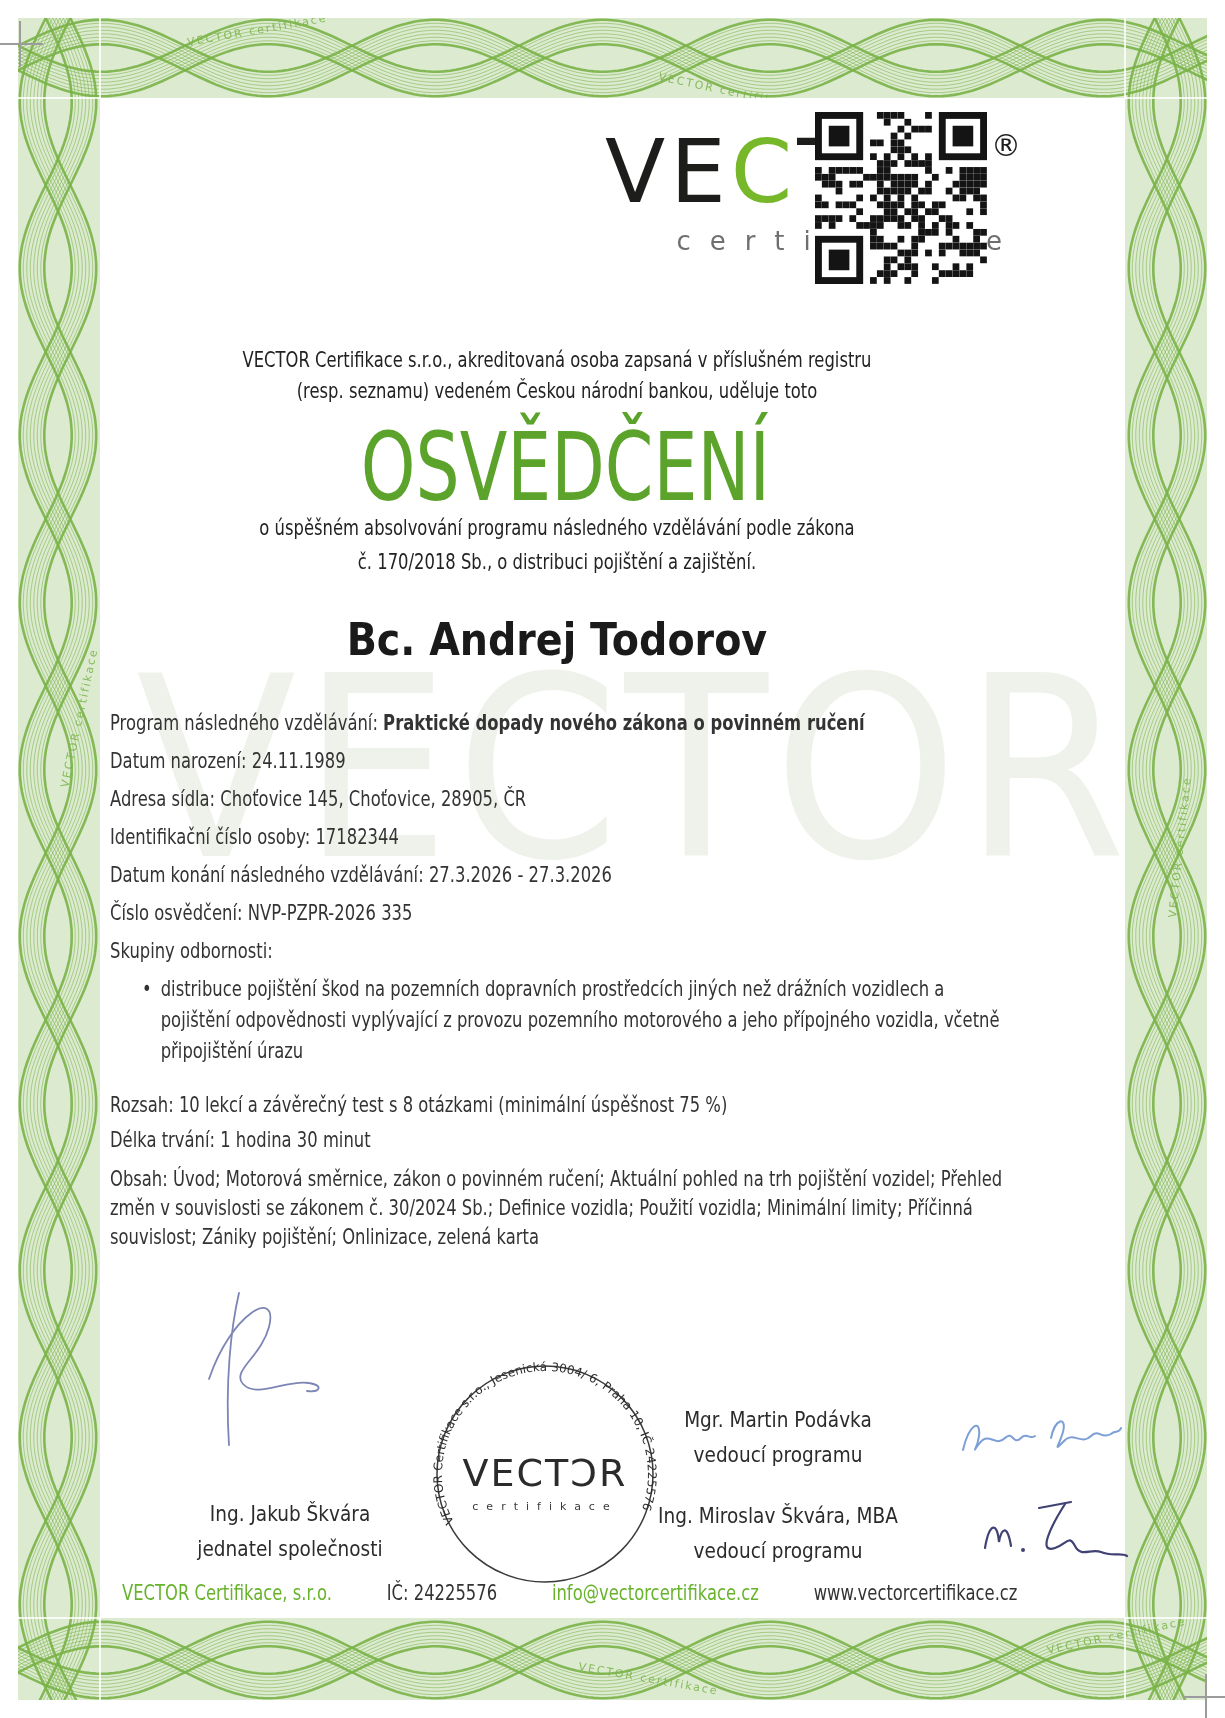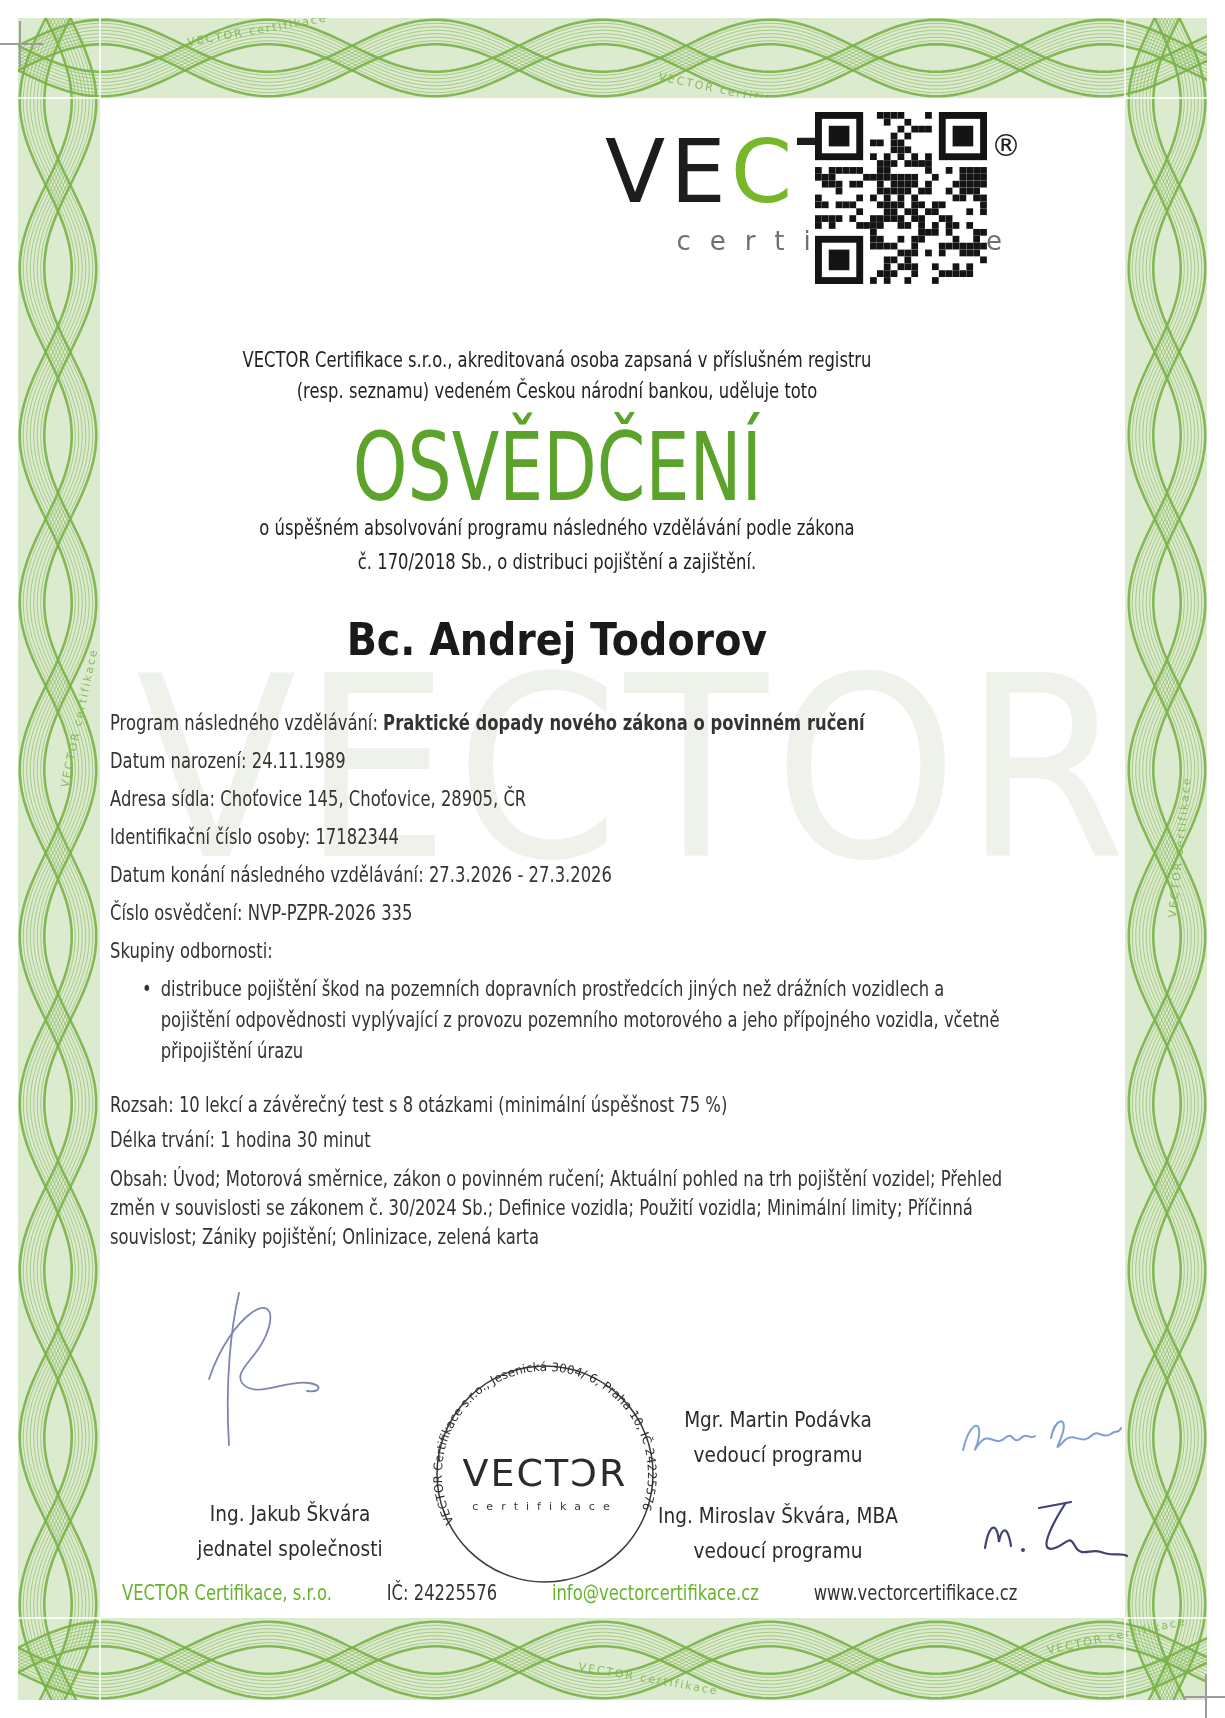--- a/index.html
+++ b/index.html
@@ -31,21 +31,21 @@
   .logo-block{top:30px;left:16px;width:905px;text-align:right;}
   .logo-line{font-size:88px;line-height:1;letter-spacing:5px;color:#1d1d1b;white-space:nowrap;}
   .logo-line .green{color:#76b82a;}
   .logo-reg{font-size:30px;vertical-align:46px;letter-spacing:0;margin-left:2px;color:#1d1d1b;}
   .logo-sub{margin-top:10px;font-size:26px;letter-spacing:19px;padding-left:19px;color:#706f6f;white-space:nowrap;}
   
   .qr{left:715px;top:14px;width:172px;height:172px;}
   
   .intro{top:247px;font-size:21px;line-height:31px;color:#222;}
   .intro div{white-space:nowrap;}
-  .cert-title{top:318px;}
+  .cert-title{top:318px;margin-left:8px;}
   .cert-title span{display:inline-block;font-size:94px;line-height:1.1;color:#5ba32b;
     transform:scaleX(0.74);transform-origin:center top;white-space:nowrap;}
   .subtitle{top:413px;font-size:21px;line-height:34px;color:#222;}
   .subtitle div{white-space:nowrap;}
   .recipient{top:514px;}
   .recipient span{display:inline-block;font-size:45px;line-height:56px;font-weight:700;color:#1a1a1a;
     transform:scaleX(0.88);transform-origin:center top;white-space:nowrap;}
   
   .fields{top:606px;left:10px;width:1280px;font-size:21px;}
   .field-row{line-height:38px;white-space:nowrap;}

